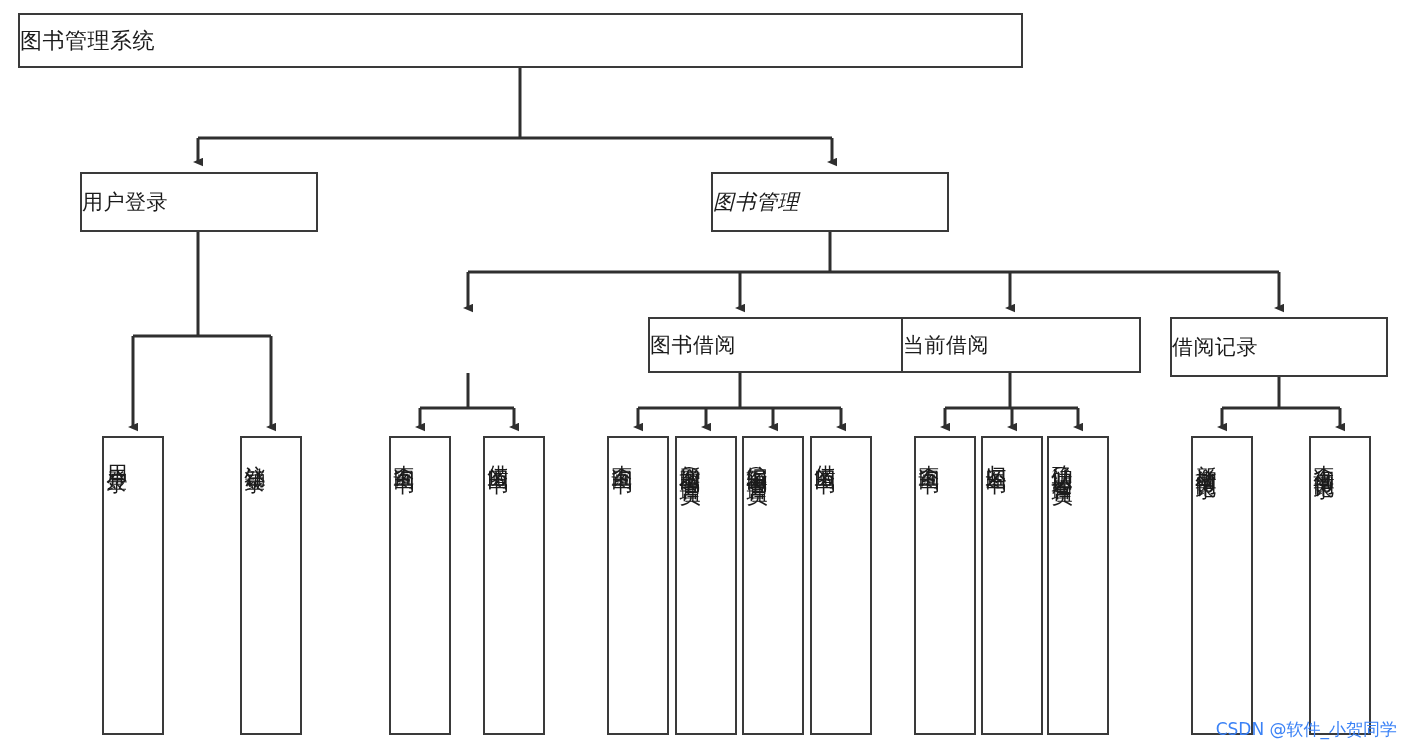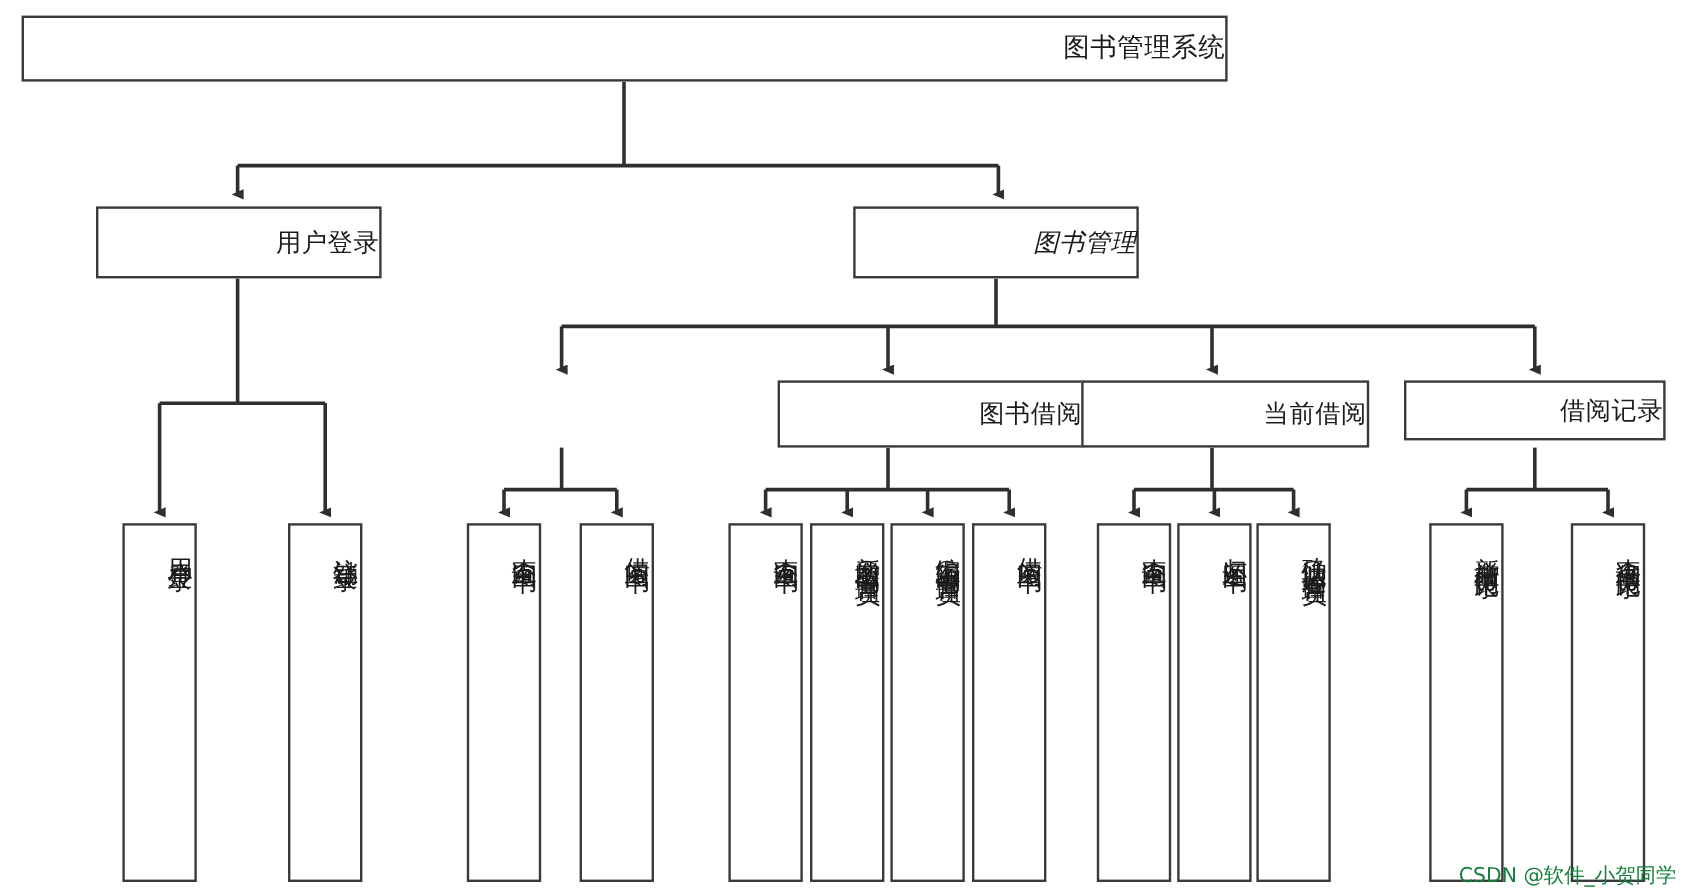--- a/index.html
+++ b/index.html
@@ -17,21 +17,21 @@
     background: #ffffff;
     overflow: hidden;
   }
   .node {
     position: absolute;
     box-sizing: border-box;
     border: 2px solid #3a3a3a;
     background: #ffffff;
     display: flex;
     align-items: center;
-    justify-content: flex-end;
+    justify-content: flex-start;
     color: #1b1b1b;
   }
   .node-label {
     display: block;
     text-align: center;
     line-height: 1.18;
     letter-spacing: 0.5px;
   }
   .h-node .node-label {
     font-size: 21px;
@@ -57,21 +57,21 @@
     top: 0;
     width: 1405px;
     height: 747px;
     pointer-events: none;
   }
   .watermark {
     position: absolute;
     right: 8px;
     bottom: 6px;
     font-size: 17px;
-    color: #15803d;
+    color: #3b82f6;
     white-space: nowrap;
   }
 </style>
 </head>
 <body>
 
 <div id="canvas">
 
   <svg class="links" viewBox="0 0 1405 747">
     <defs>
@@ -133,21 +133,21 @@
   <div class="node h-node" style="left:711px; top:172px; width:238px; height:60px;font-style:italic;">
     <span class="node-label">图书管理</span>
   </div>
 
   <div class="node h-node" style="left:648px; top:317px; width:256px; height:56px;">
     <span class="node-label">图书借阅</span>
   </div>
   <div class="node h-node" style="left:901px; top:317px; width:240px; height:56px;">
     <span class="node-label">当前借阅</span>
   </div>
-  <div class="node h-node" style="left:1170px; top:317px; width:218px; height:50px;">
+  <div class="node h-node" style="left:1170px; top:317px; width:218px; height:60px;">
     <span class="node-label">借阅记录</span>
   </div>
 
   <div class="node v-node" style="left:102px; top:436px; width:62px; height:299px;">
     <span class="node-label">用户登录</span>
   </div>
   <div class="node v-node" style="left:240px; top:436px; width:62px; height:299px;">
     <span class="node-label">注销登录</span>
   </div>
 

